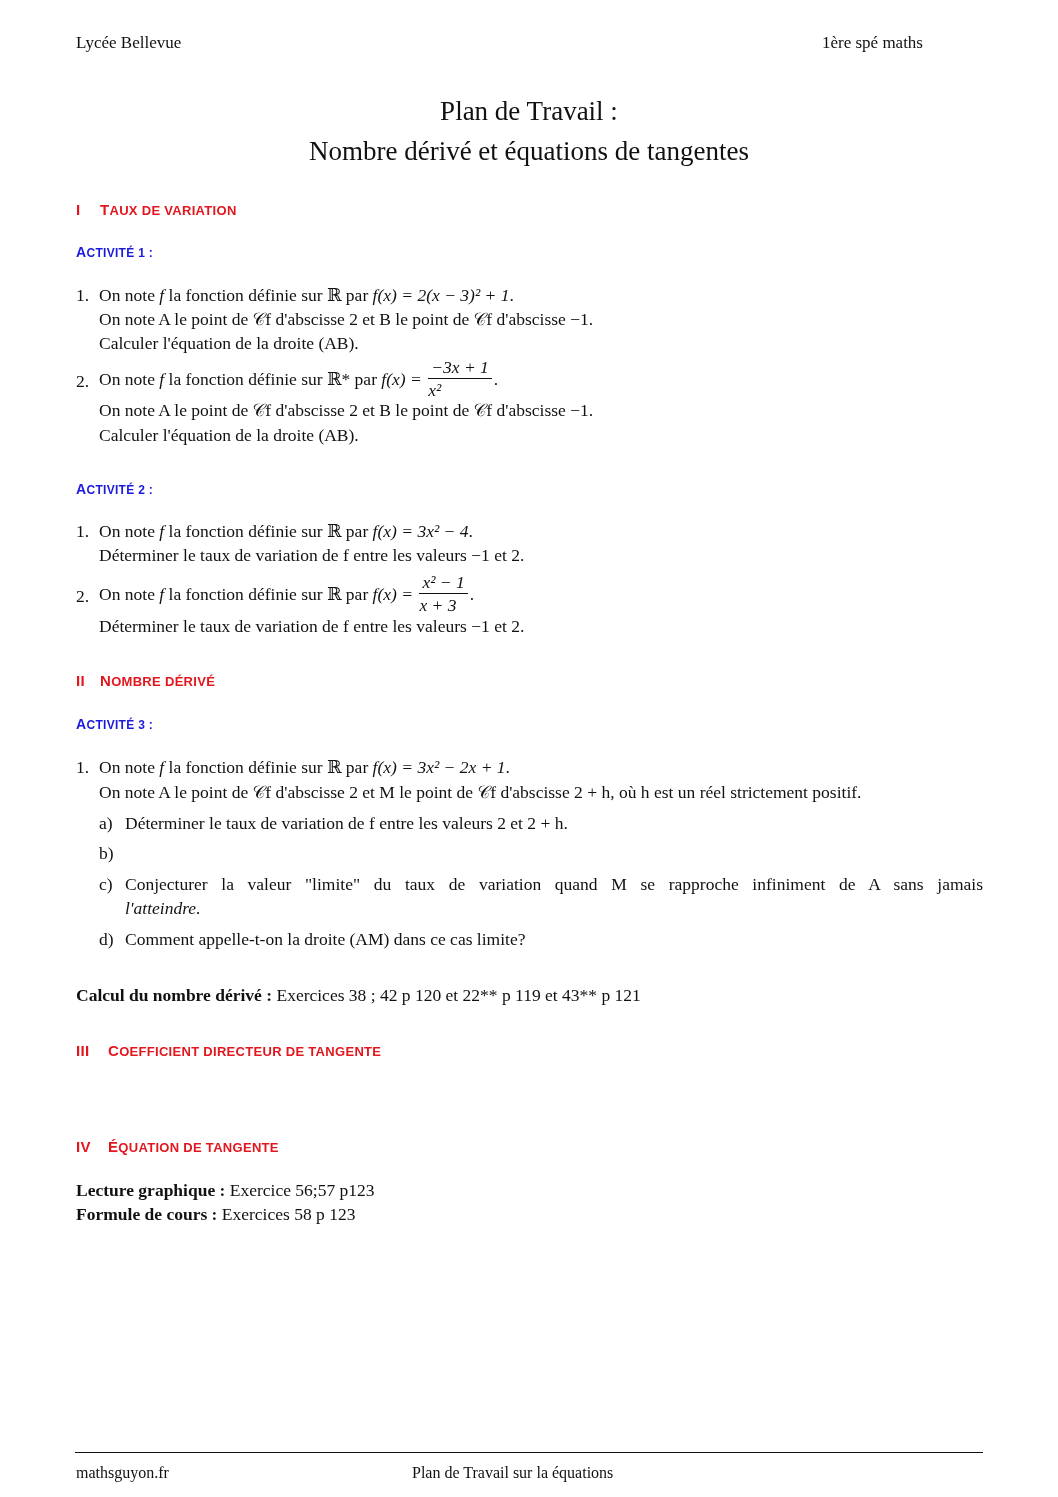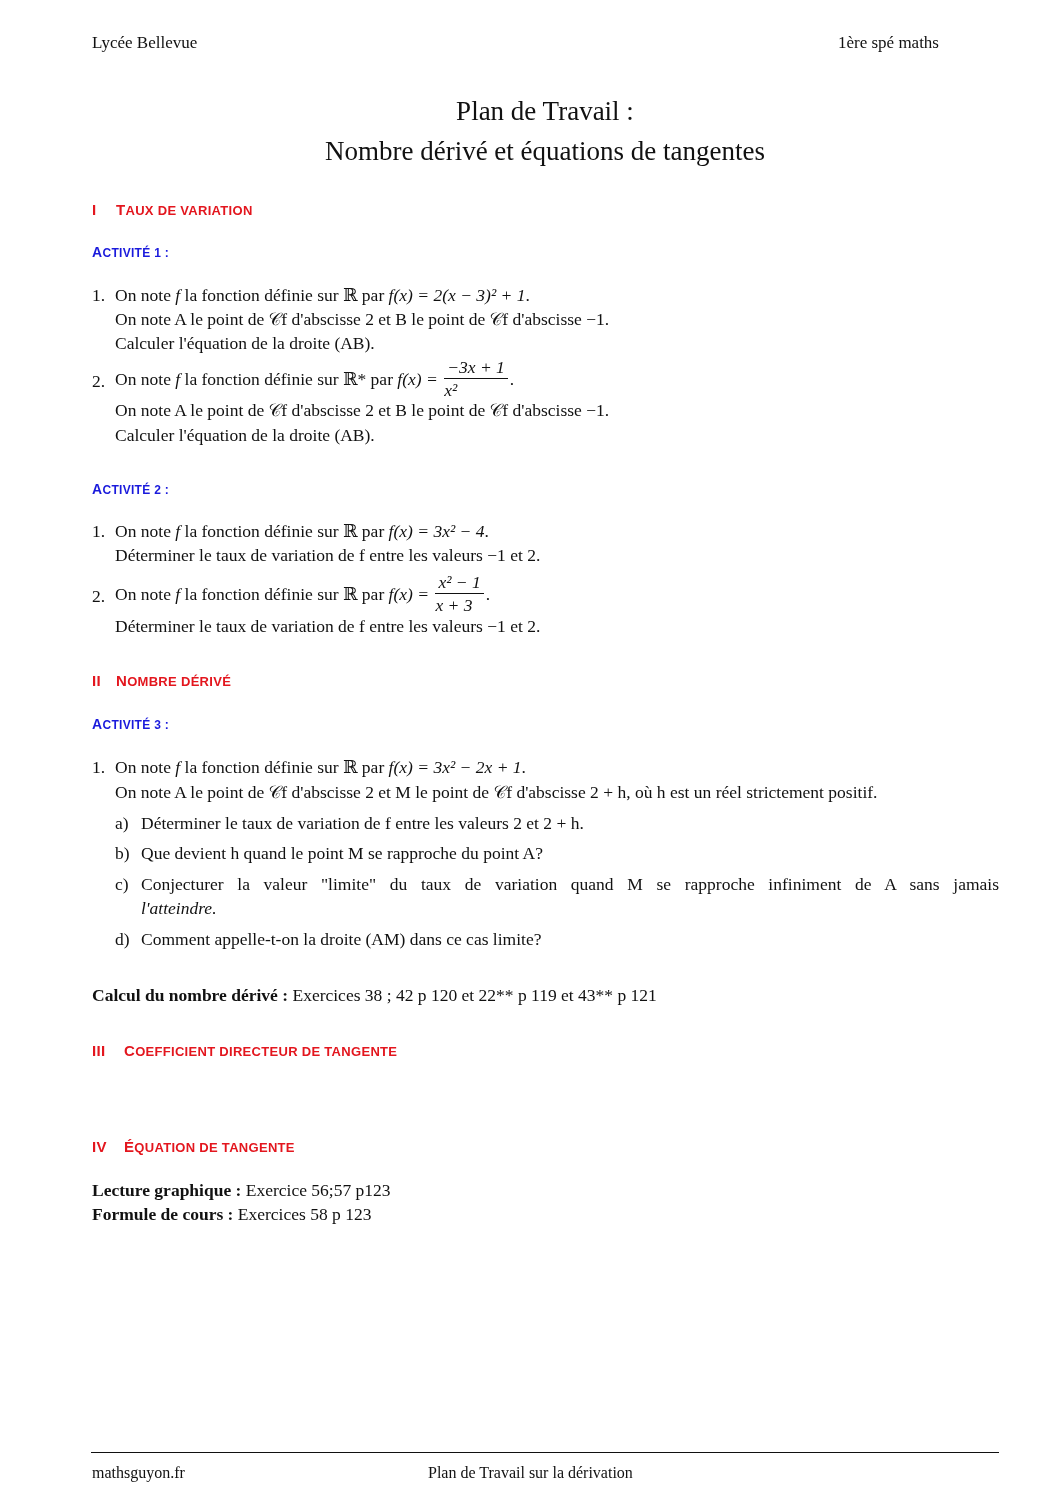--- a/index.html
+++ b/index.html
@@ -1,18 +1,18 @@
 <!DOCTYPE html>
 <html><head>
 <meta charset="utf-8">
 <style>
   html, body { margin: 0; padding: 0; background: #ffffff; }
   body { width: 1058px; height: 1497px; position: relative; overflow: hidden;
          font-family: "Liberation Serif", "DejaVu Serif", serif; color: #111; }
-  .page { position: absolute; left: 16px; top: 0; width: 998px; height: 1497px; }
+  .page { position: absolute; left: 0; top: 0; width: 998px; height: 1497px; }
   .abs { position: absolute; white-space: nowrap; }
   .hdr { font-size: 17px; top: 33px; }
   .title { left: 0; width: 1058px; text-align: center; font-size: 27px; }
   .sec { font-family: "Liberation Sans", "DejaVu Sans", sans-serif; font-weight: bold;
          color: #e3161e; font-size: 13px; letter-spacing: 0.3px; }
   .sec .num { display: inline-block; width: 24px; font-size: 15px; }
   .sec .big { font-size: 15px; }
   .act { font-family: "Liberation Sans", "DejaVu Sans", sans-serif; font-weight: bold;
          color: #1a1adc; font-size: 12px; letter-spacing: 0.3px; }
   .act .big { font-size: 14px; }
@@ -92,21 +92,20 @@
   <div class="abs enum" style="top:757px;">1.</div>
   <div class="abs line" style="top:757px;">
     <span>On note </span><i>f</i><span> la fonction définie sur ℝ par </span><i>f(x) = 3x² − 2x + 1</i>.
   </div>
   <div class="abs line" style="top:782px;">On note A le point de 𝒞f d'abscisse 2 et M le point de 𝒞f d'abscisse 2 + h, où h est un réel strictement positif.</div>
 
   <div class="abs sub" style="top:813px;">a)</div>
   <div class="abs subtxt" style="top:813px;">Déterminer le taux de variation de f entre les valeurs 2 et 2 + h.</div>
 
   <div class="abs sub" style="top:843px;">b)</div>
-  <div class="abs subtxt" style="top:843px;">Que devient h quand le point M se rapproche du point A?</div>
 
   <div class="abs sub" style="top:874px;">c)</div>
   <div class="abs just" style="top:874px;">Conjecturer la valeur "limite" du taux de variation quand M se rapproche infiniment de A sans jamais</div>
   <div class="abs subtxt" style="top:898px;font-style:italic;">l'atteindre.</div>
 
   <div class="abs sub" style="top:929px;">d)</div>
   <div class="abs subtxt" style="top:929px;">Comment appelle-t-on la droite (AM) dans ce cas limite?</div>
 
   <div class="abs line" style="left:76px; top:985px;text-align:center;">
     <span class="bold">Calcul du nombre dérivé :</span><span> Exercices 38 ; 42 p 120 et 22** p 119 et 43** p 121</span>
@@ -121,15 +120,15 @@
   </div>
   <div class="abs line" style="left:76px; top:1180px;">
     <span class="bold">Lecture graphique :</span><span> Exercice 56;57 p123</span>
   </div>
   <div class="abs line" style="left:76px; top:1204px;">
     <span class="bold">Formule de cours :</span><span> Exercices 58 p 123</span>
   </div>
 
   <div class="rule"></div>
   <div class="abs foot" style="left:76px;">mathsguyon.fr</div>
-  <div class="abs foot" style="left:412px;">Plan de Travail sur la dérivation</div>
+  <div class="abs foot" style="left:412px;">Plan de Travail sur la équations</div>
   <div class="abs foot pg" style="right:75px; top:1467px;margin-top:31px;">Page 1</div>
 </div>
 
 </body></html>

